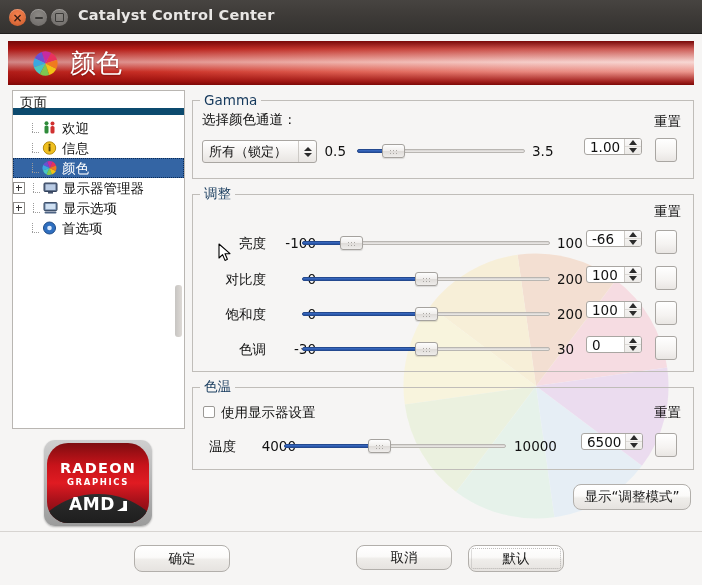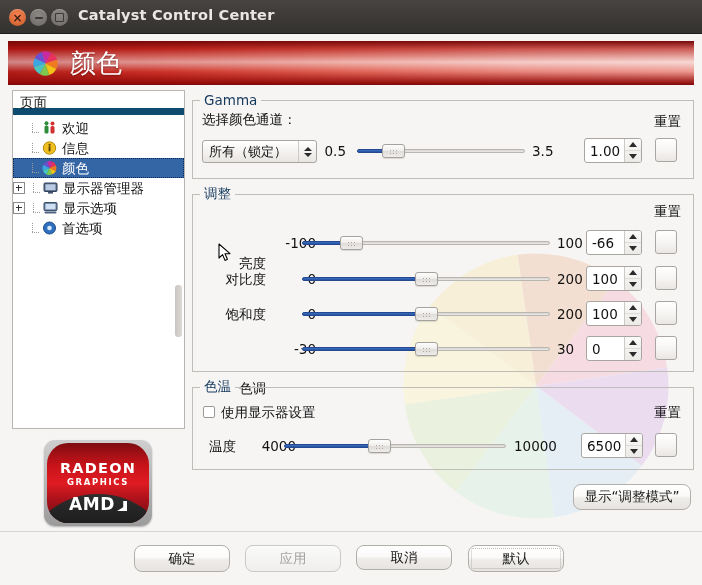--- a/index.html
+++ b/index.html
@@ -197,21 +197,21 @@
     background: linear-gradient(to bottom, #fdfdfd 0%, #f0eeec 48%, #dedbd8 52%, #efedeb 100%);
     box-shadow: 0 1px 1px rgba(0,0,0,.12);
   }
   .sthumb::after {
     content:""; position:absolute; left:6px; top:4px; width:10px; height:6px;
     background-image: radial-gradient(#a9a6a2 40%, transparent 41%);
     background-size: 3px 3px;
   }
 
   .spin {
-    position: absolute; height: 25px; box-sizing: border-box;
+    position: absolute; height: 17px; box-sizing: border-box;
     border: 1px solid #a9a6a2; border-radius: 3px; background: #ffffff;
     display: flex; align-items: stretch; overflow: hidden;
   }
   .spin .sval { flex: 1 1 auto; padding-left: 5px; font-size: 13.5px; color: #111; display: flex; align-items: center; }
   .spin .sbtns {
     width: 16px; border-left: 1px solid #cdcac6;
     background: linear-gradient(to bottom, #fbfafa, #eceae7);
     display: flex; flex-direction: column;
   }
   .spin .sbtns > div { flex: 1 1 50%; display: flex; align-items: center; justify-content: center; }
@@ -427,21 +427,21 @@
     </div>
     <div class="resetbox" style="left:463px; top:-2px;"></div>
   </div>
 
   <fieldset class="group g-adjust">
     <legend>调整</legend>
   </fieldset>
   <div class="lbl reset-hdr" style="top:203px;">重置</div>
 
   <div class="srow" style="left:192px; top:232px; width:500px;">
-    <span class="name" style="left:8px; width:66px;margin-top:20px;">亮度</span>
+    <span class="name" style="left:8px; width:66px;">亮度</span>
     <span class="minv" style="left:76px; width:48px;">-100</span>
     <span class="maxv" style="left:365px; width:40px;">100</span>
     <div class="slider" style="left:110px; width:248px;">
       <div class="strack"></div>
       <div class="sfill" id="adj0-fill" style="width: 49.75px;"></div>
       <div class="sthumb" id="adj0-thumb" style="left: 38.25px;"></div>
     </div>
     <div class="spin" style="left:394px; top:-2px; width:56px;">
       <span class="sval">-66</span>
       <span class="sbtns">
@@ -496,21 +496,21 @@
           </div>
         <div>
             <i class="dn"></i>
           </div>
       </span>
     </div>
     <div class="resetbox" style="left:463px; top:-2px;"></div>
   </div>
 
   <div class="srow" style="left:192px; top:338px; width:500px;">
-    <span class="name" style="left:8px; width:66px;margin-top:39px;">色调</span>
+    <span class="name" style="left:8px; width:66px;">色调</span>
     <span class="minv" style="left:76px; width:48px;">-30</span>
     <span class="maxv" style="left:365px; width:40px;">30</span>
     <div class="slider" style="left:110px; width:248px;">
       <div class="strack"></div>
       <div class="sfill" id="adj3-fill" style="width: 124px;"></div>
       <div class="sthumb" id="adj3-thumb" style="left: 112.5px;"></div>
     </div>
     <div class="spin" style="left:394px; top:-2px; width:56px;">
       <span class="sval">0</span>
       <span class="sbtns">
@@ -552,21 +552,20 @@
           </div>
       </span>
     </div>
     <div class="resetbox" style="left:463px; top:-2px;"></div>
   </div>
 
   <div class="btn showmode">显示“调整模式”</div>
 
   <div class="footer-sep"></div>
   <div class="btn b-ok">确定</div>
-  <div class="btn b-apply disabled">应用</div>
   <div class="btn b-cancel">取消</div>
   <div class="btn b-def dashed">默认</div>
 
   <svg class="cursor" viewBox="0 0 14 20">
     <path d="M1 1 L1 15 L4.6 11.6 L7 17.4 L9.4 16.3 L7 10.7 L12 10.6 Z" fill="#ffffff" stroke="#000000" stroke-width="1.1" stroke-linejoin="round"></path>
   </svg>
 
 </div>
 
 </body></html>

